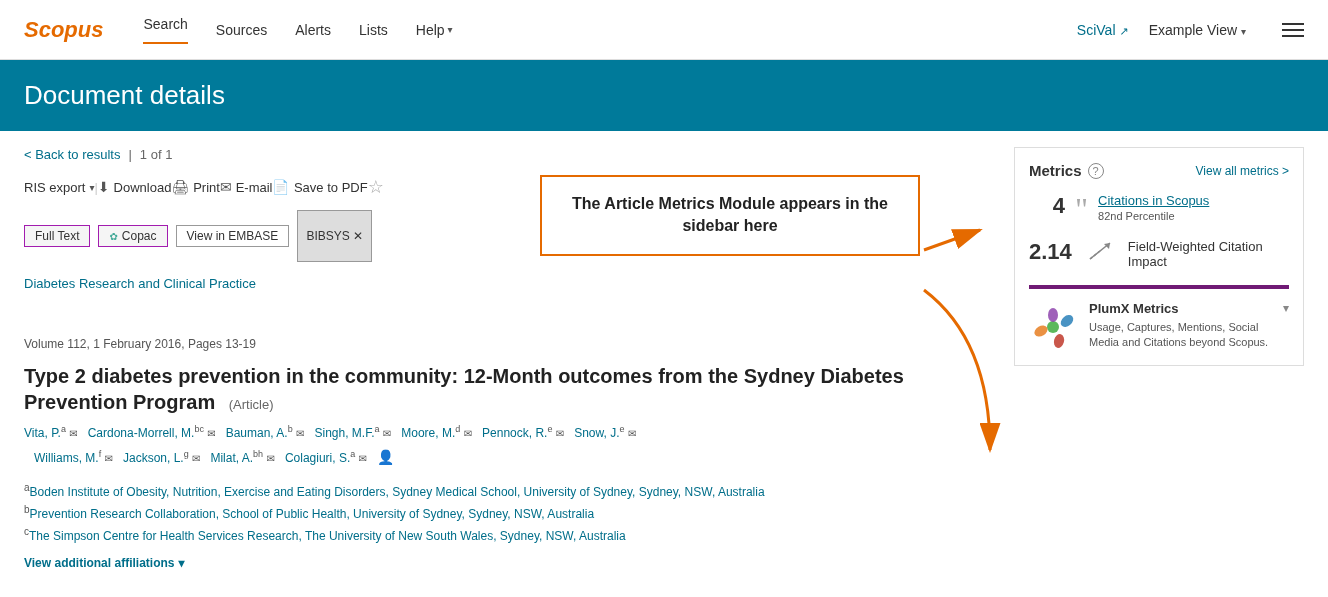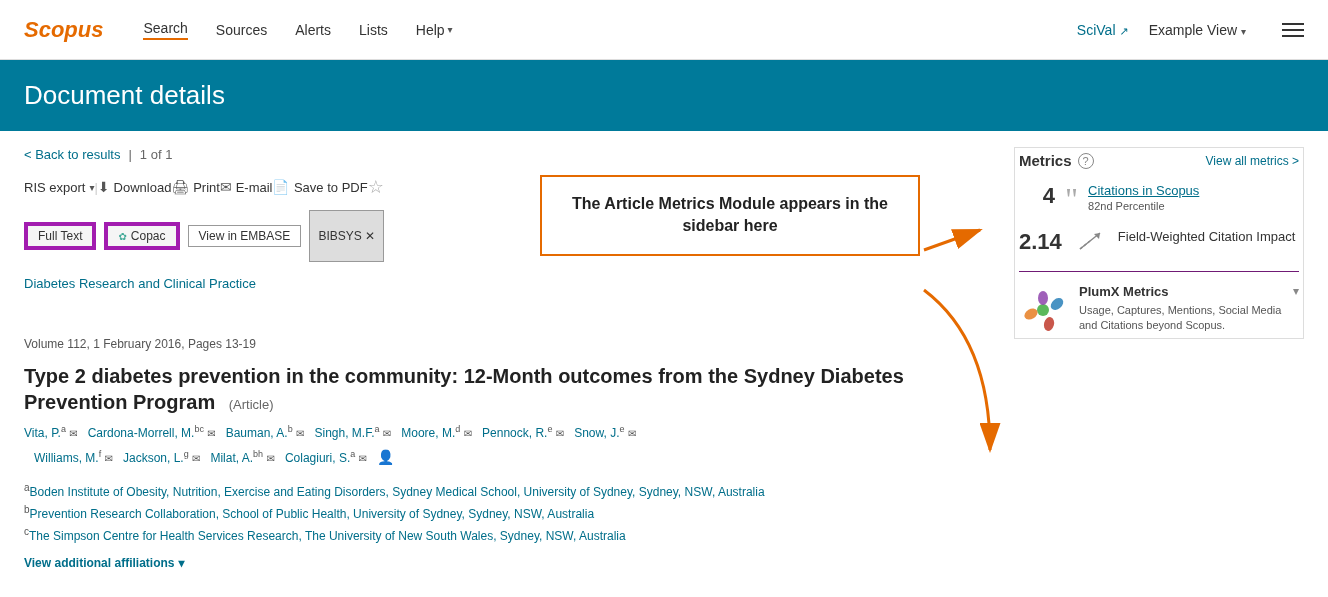--- a/index.html
+++ b/index.html
@@ -32,21 +32,21 @@
       color: #333;
       cursor: pointer;
       text-decoration: none;
       display: flex;
       align-items: center;
       gap: 3px;
     }
     .nav-item.active {
       color: #333;
       border-bottom: 2px solid #e56a00;
-      padding-bottom: 2px;
+      padding-bottom: 10px;
     }
     .nav-right {
       display: flex;
       align-items: center;
       gap: 20px;
     }
     .scival-link {
       color: #006e8a;
       font-size: 14px;
       cursor: pointer;
@@ -144,21 +144,21 @@
 
     
     .access-buttons {
       display: flex;
       align-items: center;
       gap: 8px;
       margin-bottom: 14px;
       flex-wrap: wrap;
     }
     .btn-access {
-      border: 4px solid #a21caf;
+      border: 1px solid #a21caf;
       background: #f5f5f5;
       padding: 3px 10px;
       font-size: 12px;
       cursor: pointer;
       color: #333;
     }
     .btn-embase {
       background: #fff;
       border: 1px solid #999;
       padding: 3px 10px;
@@ -249,21 +249,21 @@
 
     
     .right-sidebar {
       width: 290px;
       flex-shrink: 0;
     }
 
     
     .metrics-box {
       border: 1px solid #ddd;
-      padding: 4px;
+      padding: 14px;
       background: #fff;
     }
     .metrics-header {
       display: flex;
       align-items: center;
       justify-content: space-between;
       margin-bottom: 14px;
     }
     .metrics-title-row {
       display: flex;
@@ -336,21 +336,21 @@
       display: flex;
       align-items: center;
       justify-content: center;
     }
 
     
     .plumx-row {
       display: flex;
       align-items: flex-end;
       gap: 10px;
-      border-top: 1px solid #701a75;
+      border-top: 4px solid #701a75;
       padding-top: 12px;
     }
     .plumx-icon-container {
       width: 50px;
       height: 50px;
       flex-shrink: 0;
       position: relative;
     }
     .plumx-details {
       flex: 1;

